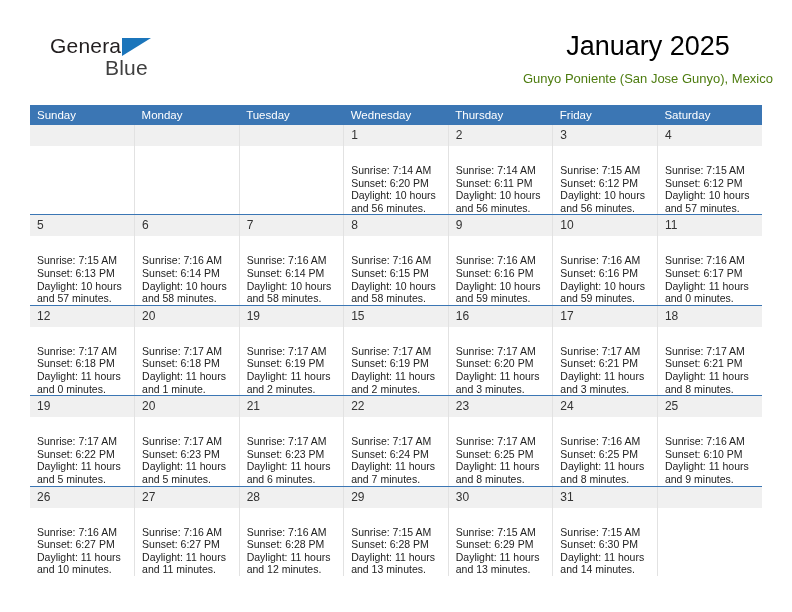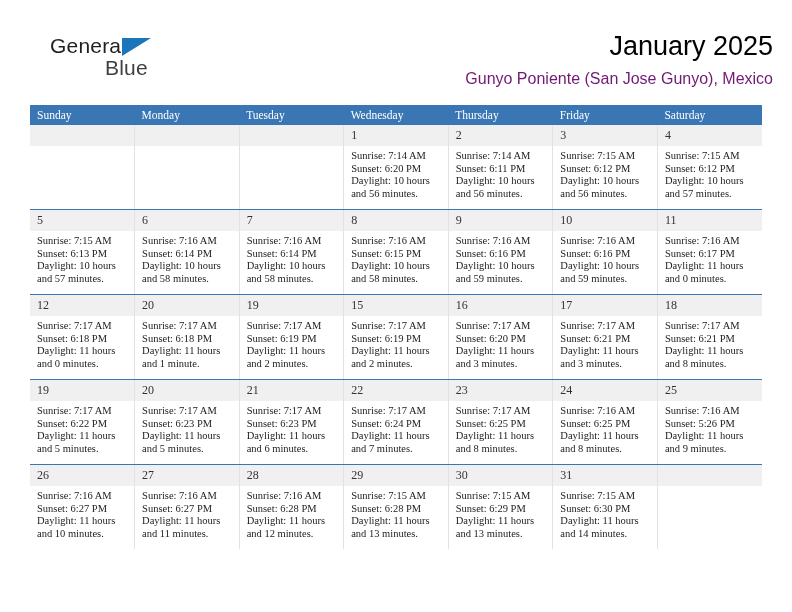--- a/index.html
+++ b/index.html
@@ -66,38 +66,38 @@
     position: absolute;
     right: 35px;
     top: 30px;
     text-align: right;
   }
   .cal-title {
     font-size: 27px;
     color: #000000;
     line-height: 32px;
     white-space: nowrap;
+    text-align: center;
   }
   .cal-subtitle {
     margin-top: 8px;
-    font-size: 16px;
-    color: #701a75;
+    font-size: 13px;
+    color: #4d7c0f;
     line-height: 18px;
     white-space: nowrap;
   }
 
   
   .calendar {
     position: absolute;
     left: 30px;
     top: 105px;
     width: 732px;
     border-collapse: collapse;
     table-layout: fixed;
-    font-family: Liberation Serif, serif;
   }
   .calendar th {
     background: #3b76b4;
     color: #ffffff;
     font-weight: normal;
     font-size: 11.5px;
     text-align: left;
     padding: 4px 0 4px 7px;
     height: 12px;
     border: none;
@@ -121,21 +121,21 @@
   .daynum {
     display: block;
     background: #f0f0f0;
     font-size: 12px;
     color: #333333;
     padding: 3px 0 4px 7px;
     height: 14px;
     line-height: 14px;
   }
   .cell-body {
-    padding: 4px 6px 0 7px;
+    padding: 18px 6px 0 7px;
     font-size: 10.5px;
     line-height: 12.6px;
     color: #222222;
   }
   .cell-body div {
     white-space: nowrap;
   }
   .empty .daynum {
     color: transparent;
   }
@@ -405,21 +405,21 @@
               <div>Sunrise: 7:16 AM</div>
               <div>Sunset: 6:25 PM</div>
               <div>Daylight: 11 hours</div>
               <div>and 8 minutes.</div>
             </div>
           </td>
           <td>
             <span class="daynum">25</span>
             <div class="cell-body">
               <div>Sunrise: 7:16 AM</div>
-              <div>Sunset: 5:26 PM</div>
+              <div>Sunset: 6:10 PM</div>
               <div>Daylight: 11 hours</div>
               <div>and 9 minutes.</div>
             </div>
           </td>
         </tr>
         <tr>
           <td>
             <span class="daynum">26</span>
             <div class="cell-body">
               <div>Sunrise: 7:16 AM</div>

